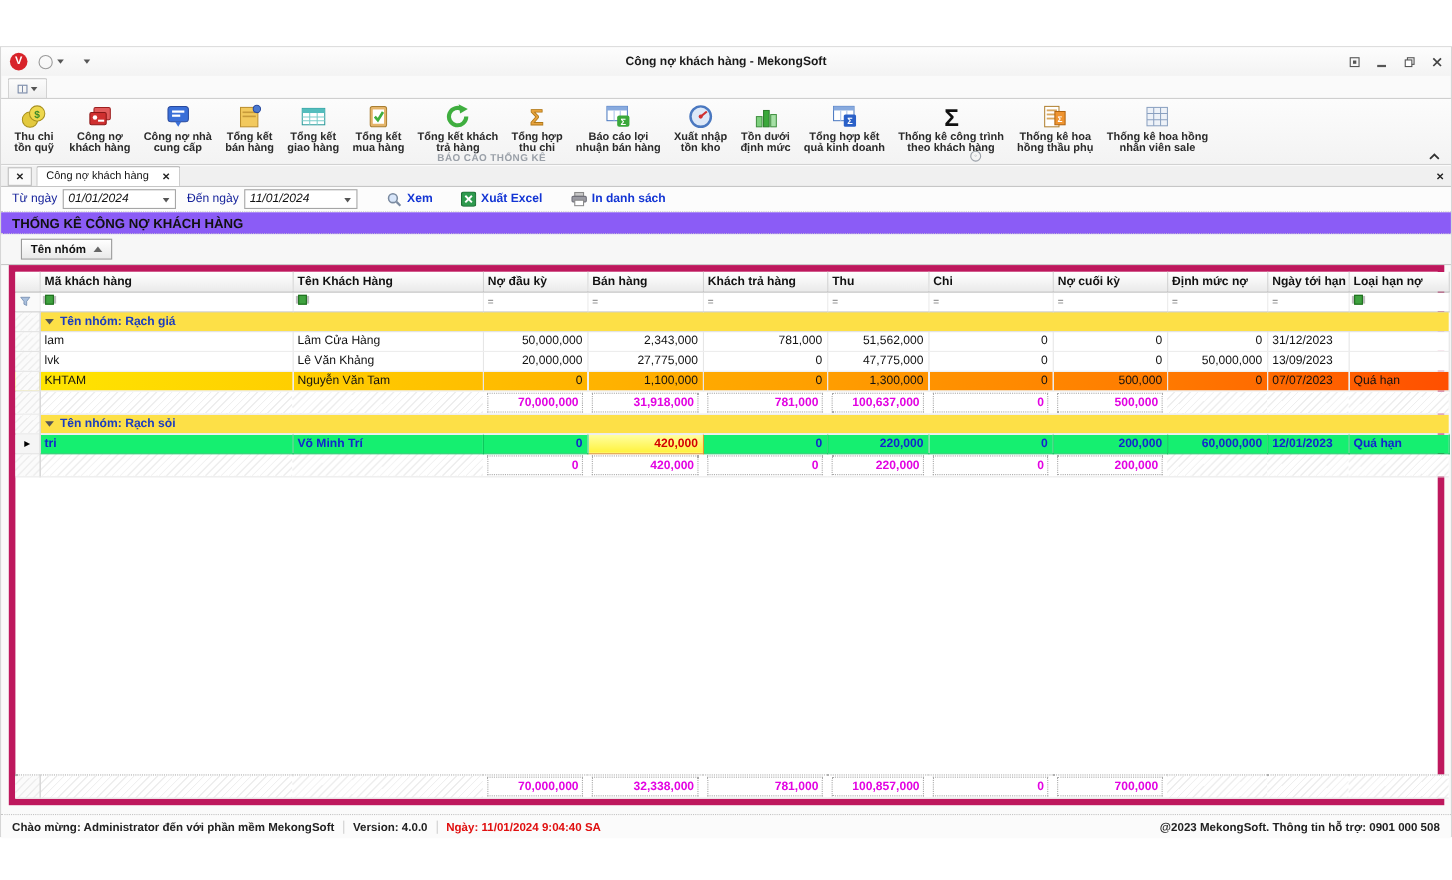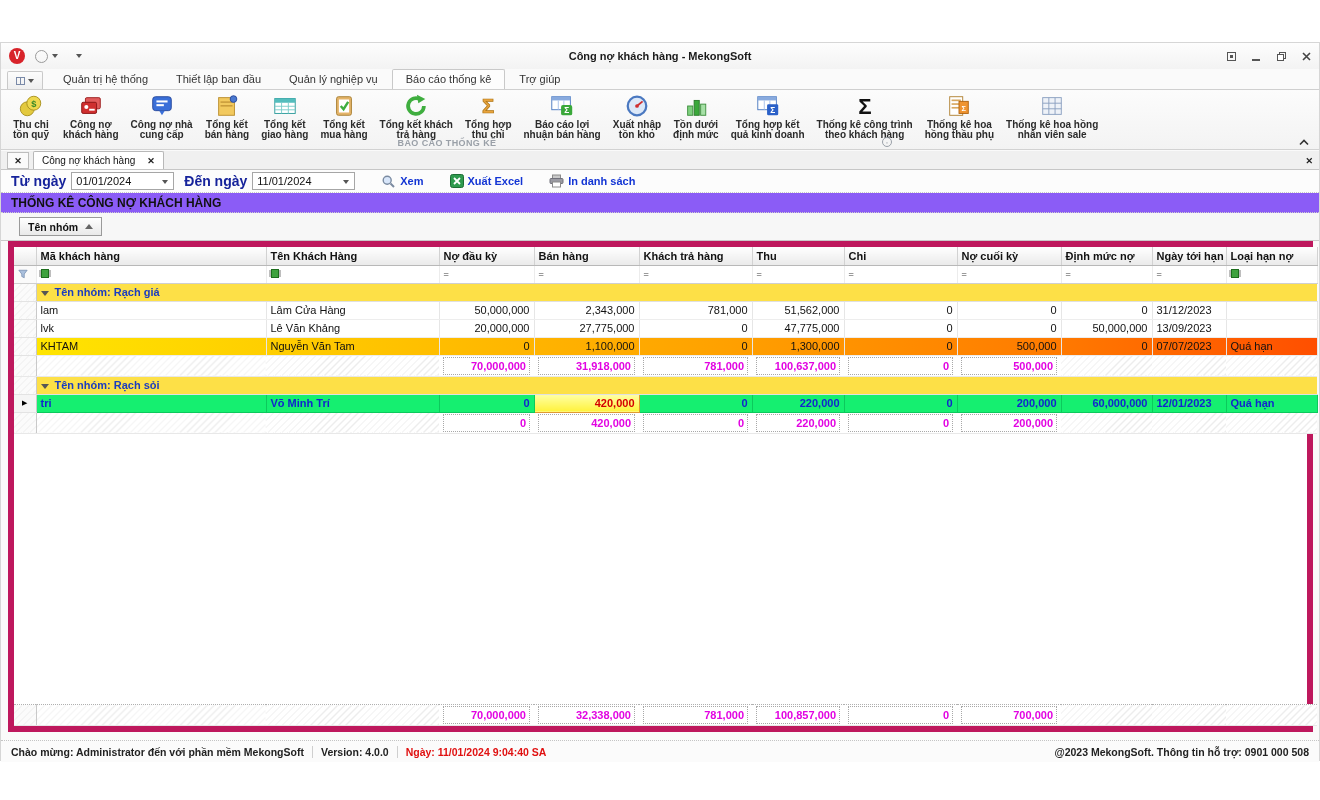--- a/index.html
+++ b/index.html
@@ -51,24 +51,24 @@
                     display:flex; align-items:center; justify-content:center; font-size:9px; font-weight:bold; color:#222; }
   .doc-tab { height:18px; background:#fff; border:1px solid #b8b8b8; border-bottom:none; margin-left:4px;
              display:flex; align-items:center; gap:12px; padding:0 8px; border-radius:2px 2px 0 0; }
   .doc-tab-label { font-size:10px; color:#111; }
   .tab-x { font-size:9px; font-weight:bold; color:#222; }
   .doc-close-right { position:absolute; right:6px; bottom:3px; font-size:9px; font-weight:bold; color:#222; }
 
   
   .toolbar { position:absolute; left:0; top:127px; width:100%; height:23px; background:#fcfcfc;
              border-bottom:1px dotted #c8c8c8; display:flex; align-items:center; }
-  .tb-label { font-size:14px; font-weight:bold; color:#16239b; margin-left:10px; }
+  .tb-label { font-size:11px; font-weight:normal; color:#16239b; margin-left:10px; }
   .combo { width:103px; height:18px; border:1px solid #a6a6a6; background:#fff; margin-left:5px;
            display:flex; align-items:center; position:relative; }
-  .combo input { width:80px; border:none; outline:none; font-size:11px; padding-left:4px; font-family:inherit; color:#111; background:transparent;}
+  .combo input { width:80px; border:none; outline:none; font-size:11px; padding-left:4px; font-family:inherit; color:#111; background:transparent;font-style:italic;}
   .combo .caret { position:absolute; right:5px; top:7px; }
   .tb-btn { display:flex; align-items:center; gap:4px; margin-left:26px; }
   .tb-btn span { font-size:11px; font-weight:bold; color:#1335d4; }
 
   
   .report-title { position:absolute; left:0; top:150px; width:100%; height:20px; background:#8b5cf6;
                   font-size:12px; font-weight:bold; color:#111; padding:3px 0 0 10px; border-bottom:1px dotted #cfcfcf; }
   .group-panel { position:absolute; left:0; top:170px; width:100%; height:28px; background:#f7f7f7; border-bottom:1px solid #c9c9c9; }
   .group-chip { position:absolute; left:18px; top:4px; height:19px; padding:0 8px; border:1px solid #9a9a9a;
                 background:linear-gradient(180deg,#fff,#e9e9e9); display:flex; align-items:center; gap:7px; }
@@ -154,27 +154,20 @@
             </svg>
         </div>
       </div>
     </div>
 
     <div class="ribbon-tabrow">
       <div class="app-menu-btn">
         <div class="app-menu-glyph"></div>
         <div class="caret" style="margin-left:0"></div>
       </div>
-      <div class="rtabs">
-          <div class="rtab">Quản trị hệ thống</div>
-          <div class="rtab">Thiết lập ban đầu</div>
-          <div class="rtab">Quản lý nghiệp vụ</div>
-          <div class="rtab active">Báo cáo thống kê</div>
-          <div class="rtab">Trợ giúp</div>
-        </div>
     </div>
 
     <div class="ribbon-body">
       <div class="ribbon-buttons">
           <div class="ribbon-btn">
             <span class="ric">
               <svg width="26" height="26" viewBox="0 0 28 28">
                 <circle cx="10" cy="17" r="7.5" fill="#e3c93e" stroke="#a8901e"></circle>
                 <circle cx="17" cy="11" r="7.5" fill="#eed84e" stroke="#a8901e"></circle>
                 <text x="17" y="15" font-size="10" font-weight="bold" text-anchor="middle" fill="#3a8a28">$</text>

